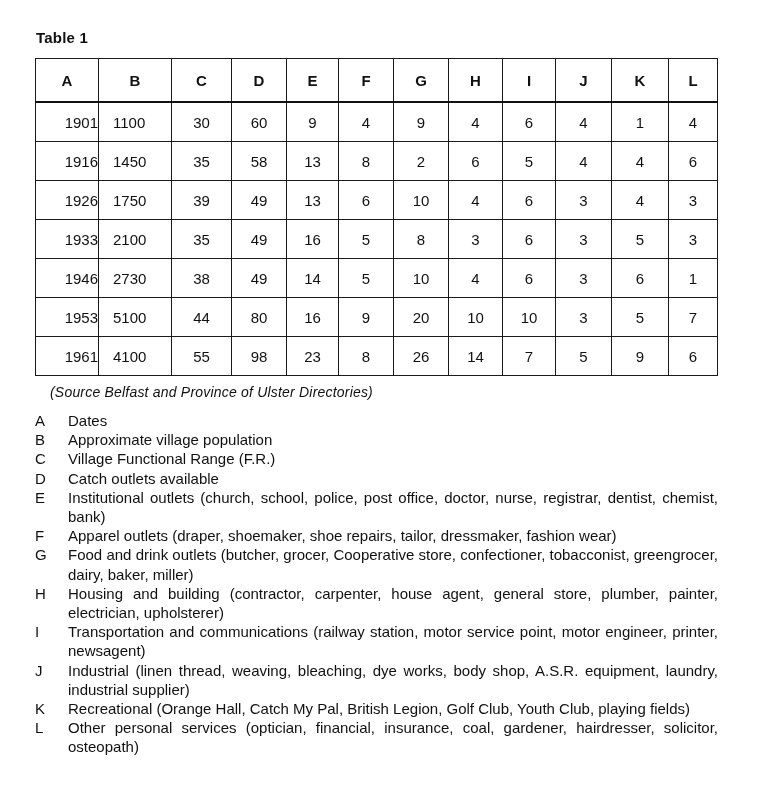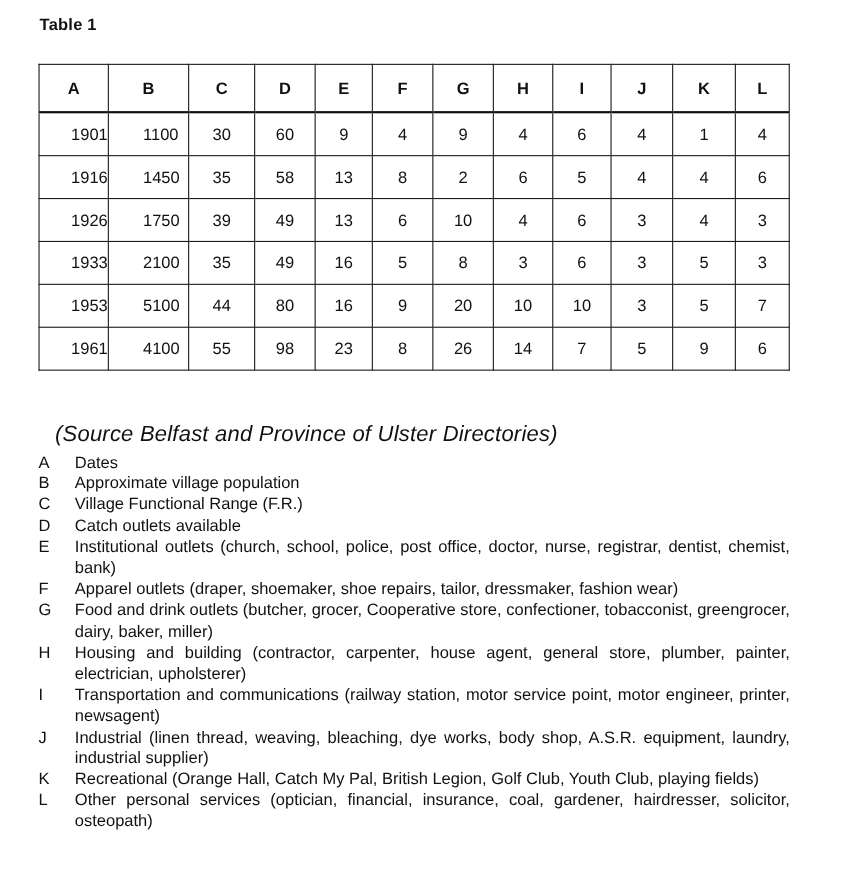--- a/index.html
+++ b/index.html
@@ -11,21 +11,21 @@
       width: 774px;
       height: 800px;
       position: relative;
       overflow: hidden;
       font-family: "Liberation Sans", sans-serif;
       color: #111111;
     }
     .table-title {
       position: absolute;
       left: 36px;
-      top: 14px;
+      top: 29px;
       font-size: 15px;
       font-weight: bold;
       letter-spacing: 0.2px;
     }
     table.data-table {
       position: absolute;
       left: 35px;
       top: 58px;
       border-collapse: collapse;
       font-size: 15px;
@@ -42,26 +42,26 @@
       font-size: 15px;
     }
     table.data-table td {
       height: 38px;
       font-weight: normal;
     }
     table.data-table tr.header-row th {
       border-bottom: 2.5px solid #111;
     }
     table.data-table td.col-a { text-align: right; padding-left: 9px; }
-    table.data-table td.col-b { text-align: left; padding-left: 31px; }
+    table.data-table td.col-b { text-align: left; padding-left: 14px; }
     .source-note {
       position: absolute;
       left: 50px;
       top: 384px;
-      font-size: 20px;
+      font-size: 14px;
       font-style: italic;
       letter-spacing: 0.2px;
     }
     .legend {
       position: absolute;
       left: 35px;
       top: 411px;
       width: 683px;
       font-size: 15px;
       line-height: 19.2px;
@@ -166,20 +166,34 @@
         <td class="col-e">16</td>
         <td class="col-f">5</td>
         <td class="col-g">8</td>
         <td class="col-h">3</td>
         <td class="col-i">6</td>
         <td class="col-j">3</td>
         <td class="col-k">5</td>
         <td class="col-l">3</td>
       </tr>
       <tr>
+        <td class="col-a">1946</td>
+        <td class="col-b">2730</td>
+        <td class="col-c">38</td>
+        <td class="col-d">49</td>
+        <td class="col-e">14</td>
+        <td class="col-f">5</td>
+        <td class="col-g">10</td>
+        <td class="col-h">4</td>
+        <td class="col-i">6</td>
+        <td class="col-j">3</td>
+        <td class="col-k">6</td>
+        <td class="col-l">1</td>
+      </tr>
+      <tr>
         <td class="col-a">1953</td>
         <td class="col-b">5100</td>
         <td class="col-c">44</td>
         <td class="col-d">80</td>
         <td class="col-e">16</td>
         <td class="col-f">9</td>
         <td class="col-g">20</td>
         <td class="col-h">10</td>
         <td class="col-i">10</td>
         <td class="col-j">3</td>

